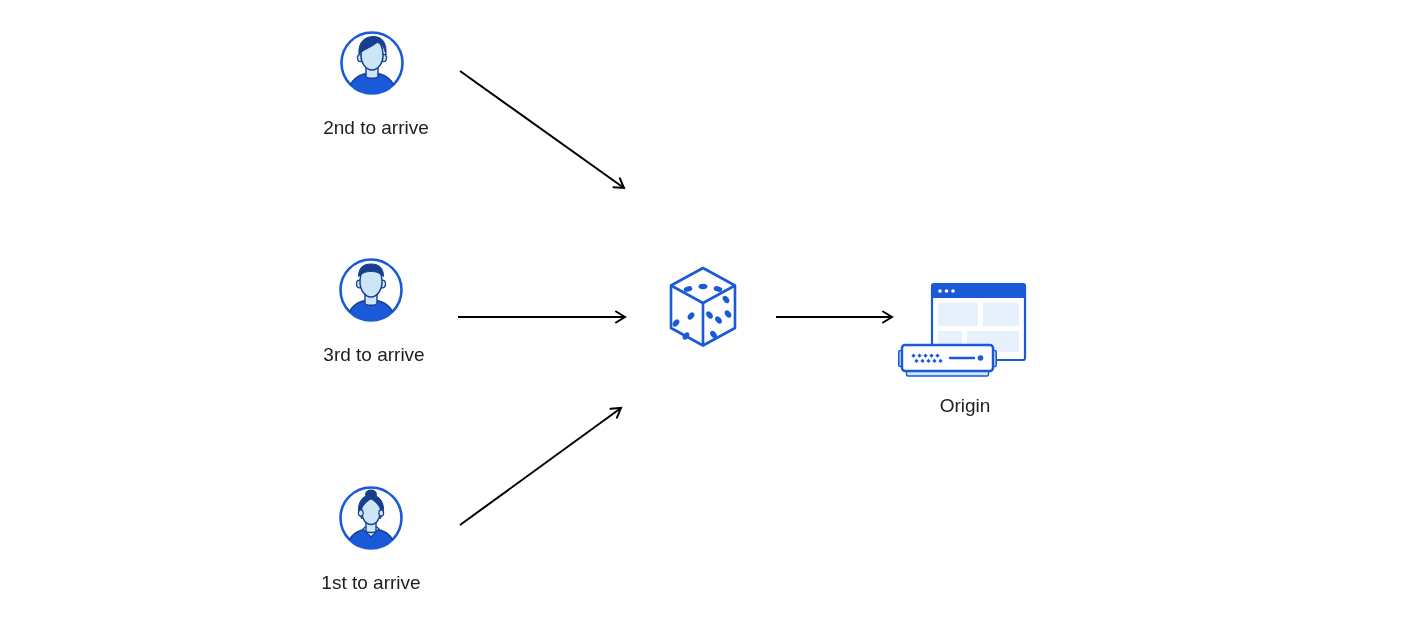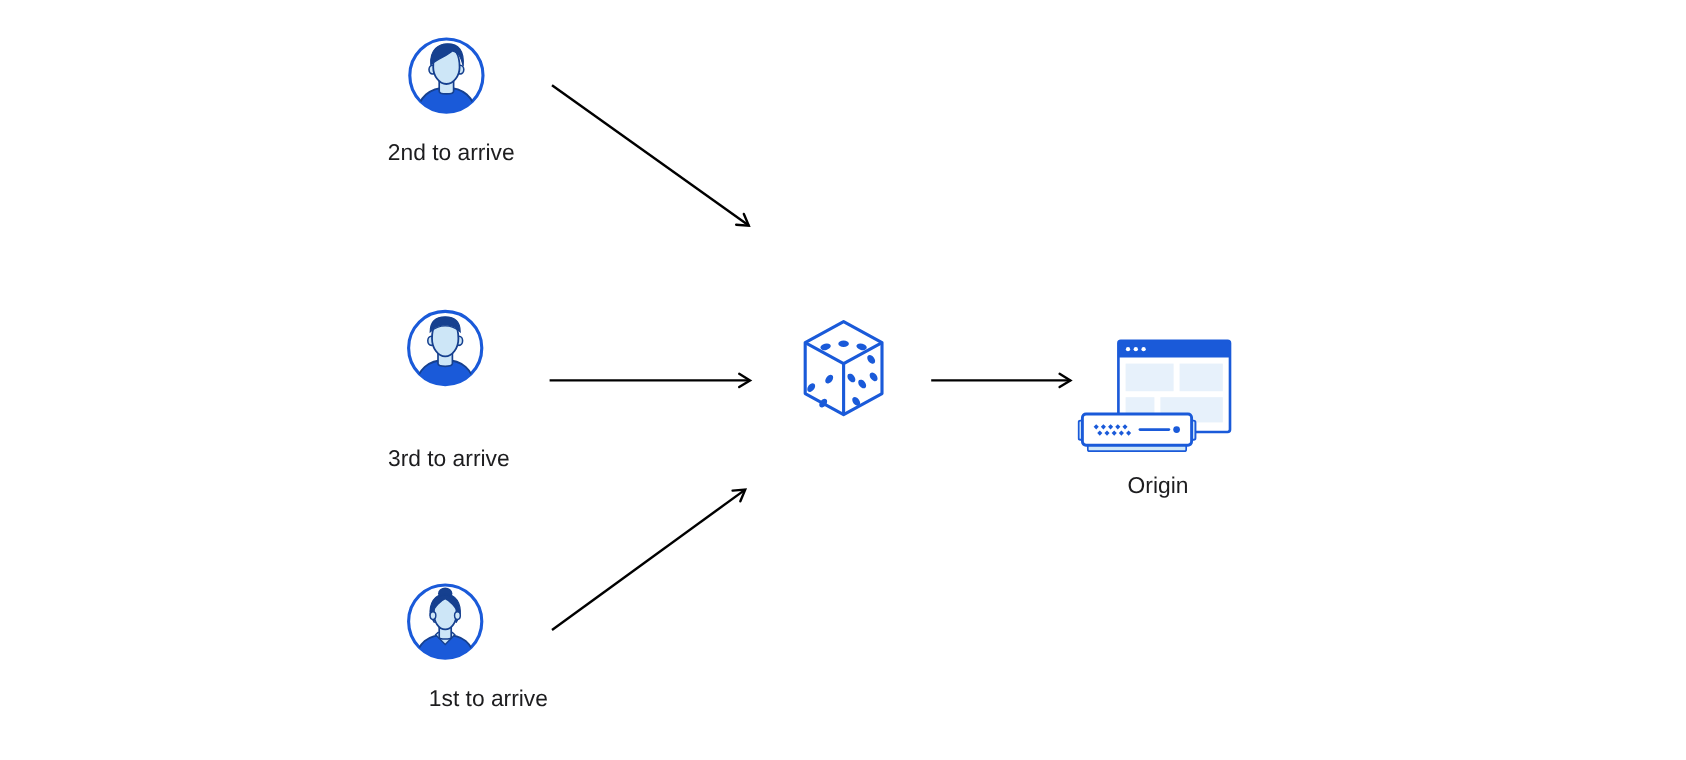--- a/index.html
+++ b/index.html
@@ -71,21 +71,21 @@
       <circle cx="33" cy="33" r="30.5" fill="#fff" stroke="#1a5ad9" stroke-width="2.6"></circle>
       <g clip-path="url(#c3)">
         <path d="M8,68 C9,50 20,43 33,43 C46,43 57,50 58,68 Z" fill="#1a5ad9" stroke="#16408f" stroke-width="1.6"></path>
         <path d="M27,34 L27,46 C27,49 39,49 39,46 L39,34 Z" fill="#cde6f7" stroke="#16408f" stroke-width="1.4"></path>
         <ellipse cx="21.5" cy="27" rx="3" ry="3.8" fill="#cde6f7" stroke="#16408f" stroke-width="1.3"></ellipse>
         <ellipse cx="44.5" cy="27" rx="3" ry="3.8" fill="#cde6f7" stroke="#16408f" stroke-width="1.3"></ellipse>
         <path d="M22,25 C22,14 27,10 33,10 C39,10 44,14 44,25 C44,33 39,40 33,40 C27,40 22,33 22,25 Z" fill="#cde6f7" stroke="#16408f" stroke-width="1.5"></path>
         <path d="M20.5,19.5 C20.5,10 26,7 33,7 C40,7 45.5,10 45.5,19.5 C41,15.5 38,14.5 33,14.5 C28,14.5 25,15.5 20.5,19.5 Z" fill="#16408f" stroke="#16408f" stroke-width="1"></path>
       </g>
     </svg>
-    <div class="node-label" style="left:36px;top:88px;margin-top:28px;">3rd to arrive</div>
+    <div class="node-label" style="left:36px;top:88px;">3rd to arrive</div>
   </div>
 
   <div class="node" style="left:338px;top:485px;">
     <svg width="66" height="66" viewBox="0 0 66 66">
       <defs>
           <clipPath id="c1">
             <circle cx="33" cy="33" r="30.5"></circle>
           </clipPath>
         </defs>
       <circle cx="33" cy="33" r="30.5" fill="#fff" stroke="#1a5ad9" stroke-width="2.6"></circle>
@@ -94,21 +94,21 @@
         <path d="M25,44 L33,52 L41,44 L39,42 L27,42 Z" fill="#cde6f7" stroke="#16408f" stroke-width="1.2"></path>
         <path d="M28,34 L28,46 C28,48 38,48 38,46 L38,34 Z" fill="#cde6f7" stroke="#16408f" stroke-width="1.4"></path>
         <ellipse cx="33" cy="9.5" rx="6" ry="5" fill="#16408f"></ellipse>
         <path d="M33,10 C24,10 19.5,18 20.5,28 L24,34 C22,25 24.5,17 33,15.5 C41.5,17 44,25 42,34 L45.5,28 C46.5,18 42,10 33,10 Z" fill="#16408f" stroke="#16408f" stroke-width="1"></path>
         <path d="M23.5,26 C23.5,16 27.5,12 33,12 C38.5,12 42.5,16 42.5,26 C42.5,33 38.5,39.5 33,39.5 C27.5,39.5 23.5,33 23.5,26 Z" fill="#cde6f7" stroke="#16408f" stroke-width="1.5"></path>
         <path d="M33,11.5 C26,11.5 23,17 23.5,24 C27,18.5 30,16 33,14.5 C36,16 39,18.5 42.5,24 C43,17 40,11.5 33,11.5 Z" fill="#16408f"></path>
         <ellipse cx="22.8" cy="28" rx="2.4" ry="3.2" fill="#cde6f7" stroke="#16408f" stroke-width="1.2"></ellipse>
         <ellipse cx="43.2" cy="28" rx="2.4" ry="3.2" fill="#cde6f7" stroke="#16408f" stroke-width="1.2"></ellipse>
       </g>
     </svg>
-    <div class="node-label" style="left:33px;top:88px;margin-left:36px;">1st to arrive</div>
+    <div class="node-label" style="left:33px;top:88px;">1st to arrive</div>
   </div>
 
   <div class="node" style="left:665px;top:264px;">
     <svg width="76" height="86" viewBox="0 0 76 86">
       <g stroke="#1a5ad9" stroke-width="2.6" stroke-linejoin="round" fill="#fff">
         <polygon points="38,4 70,21.5 70,64 38,81.5 6,64 6,21.5"></polygon>
         <polyline points="6,21.5 38,39 70,21.5" fill="none"></polyline>
         <line x1="38" y1="39" x2="38" y2="81.5"></line>
       </g>
       <g fill="#1a5ad9">

